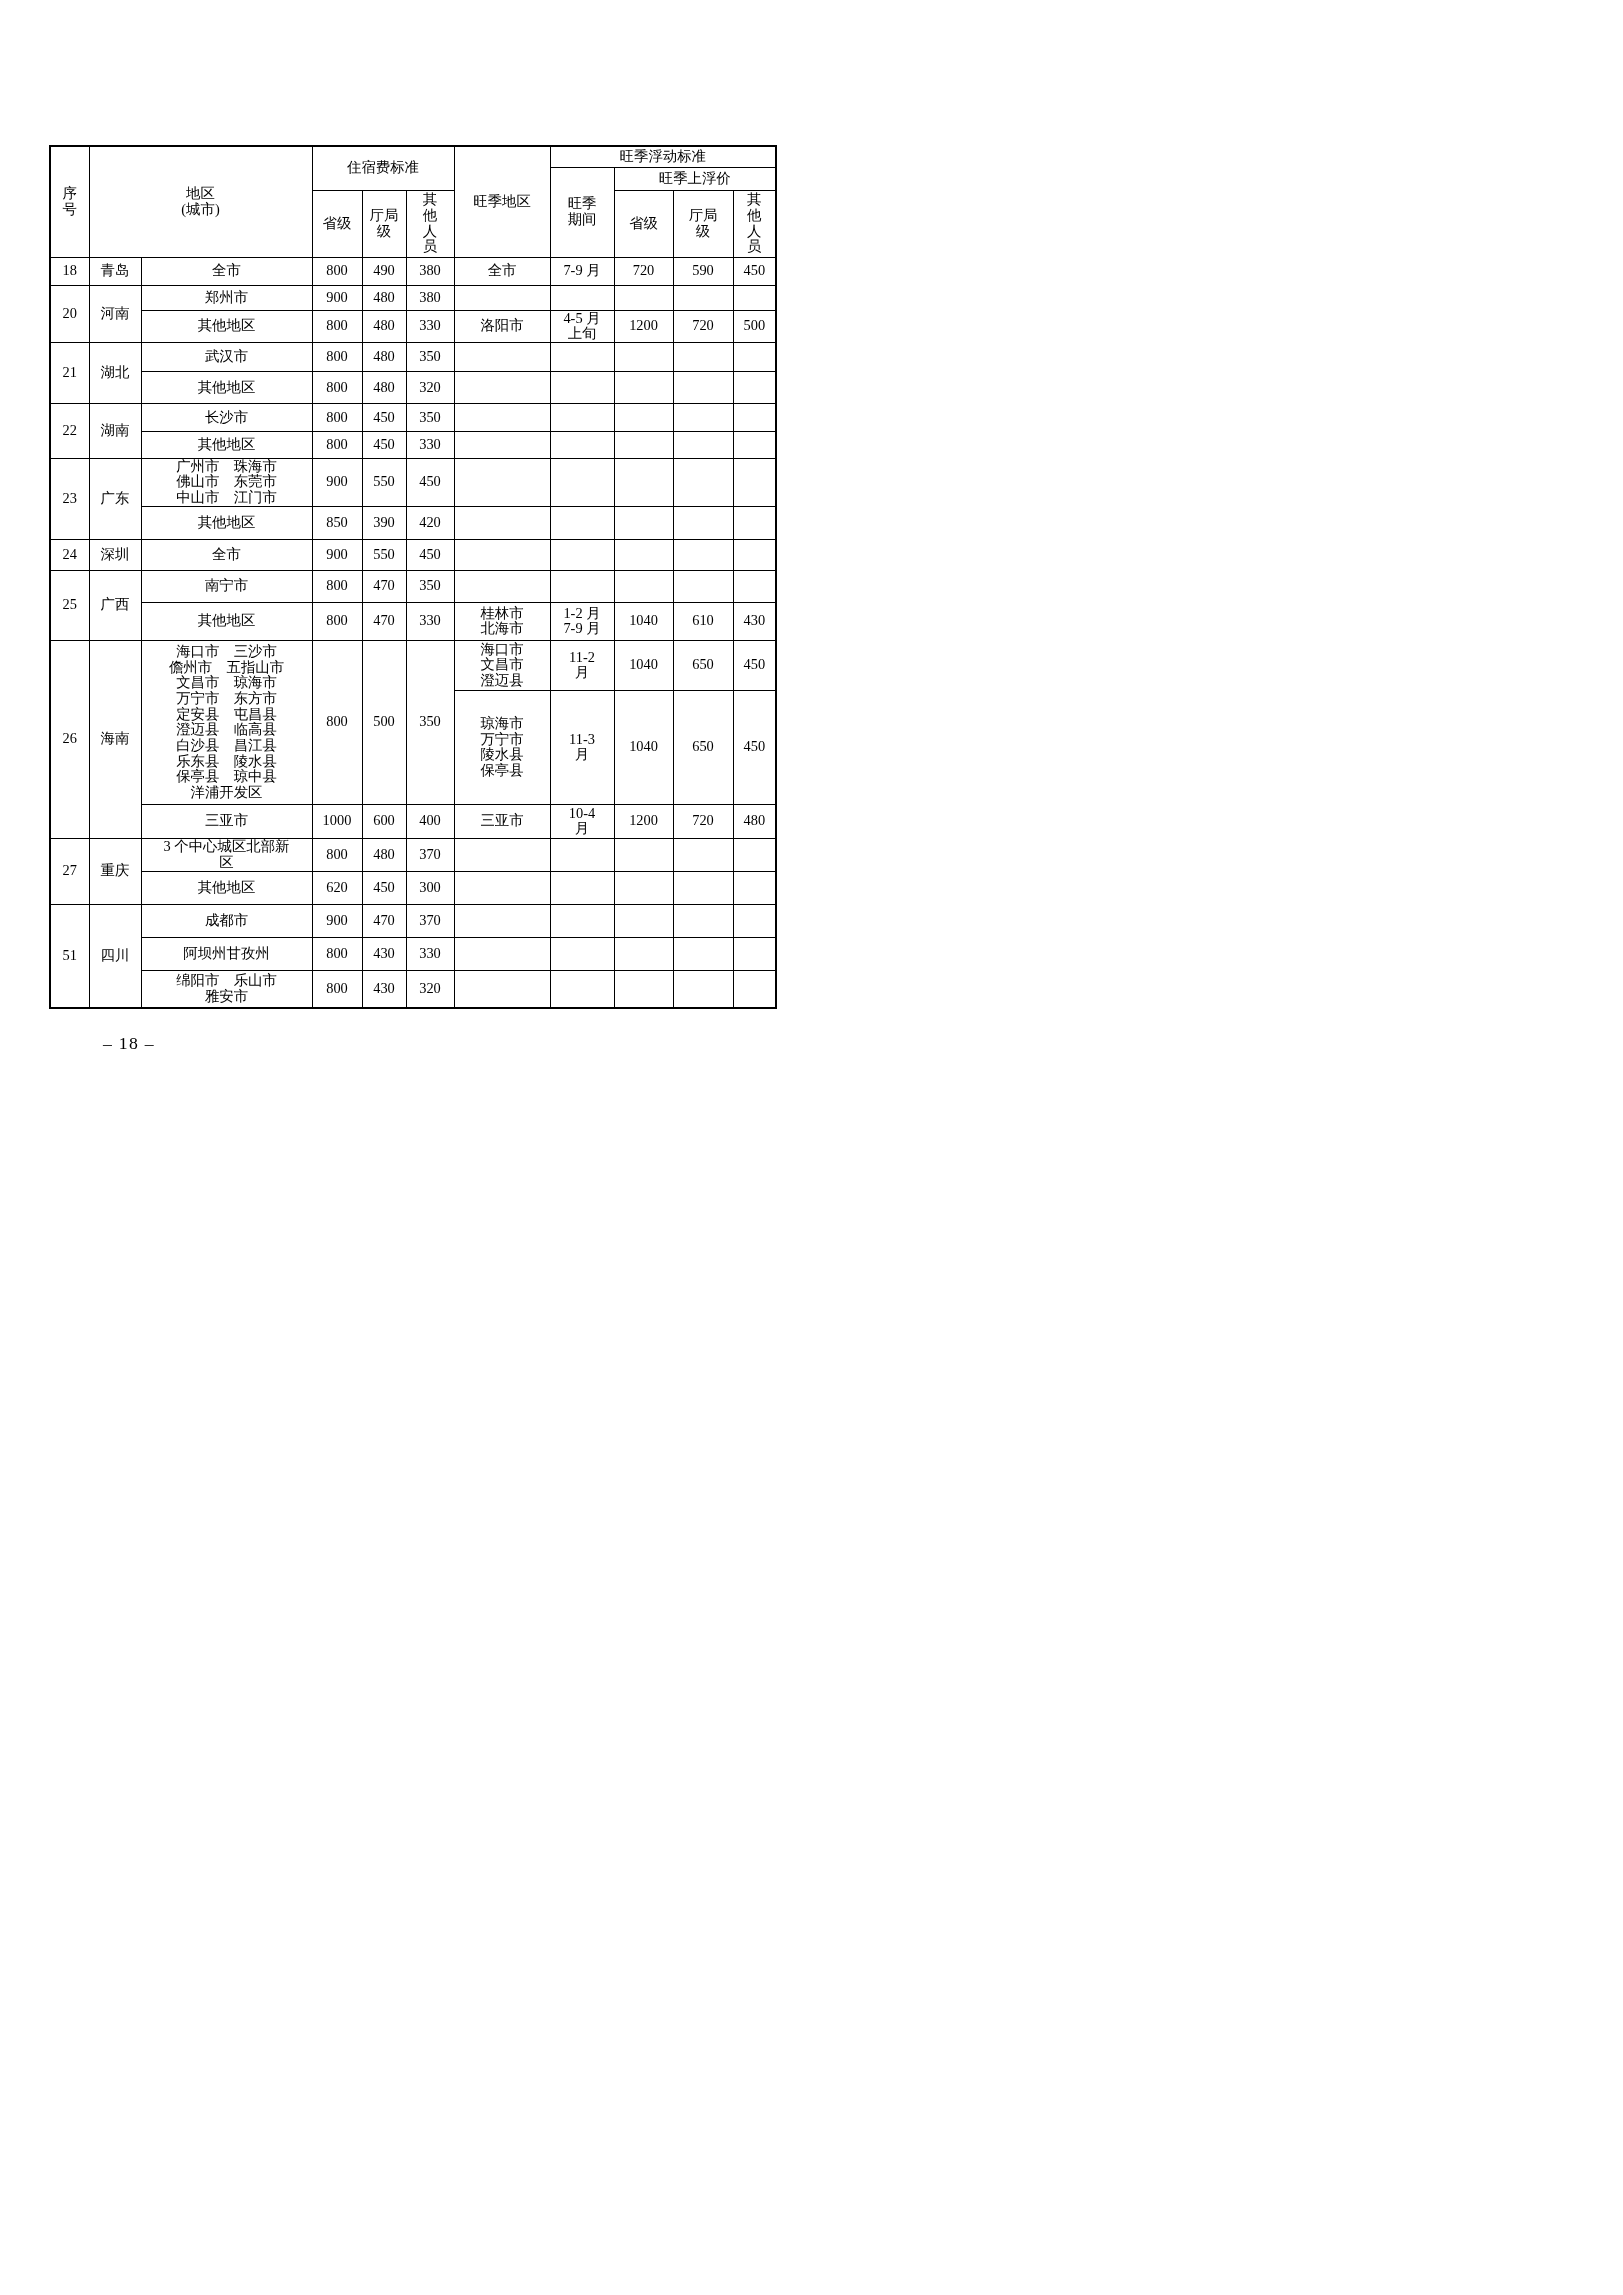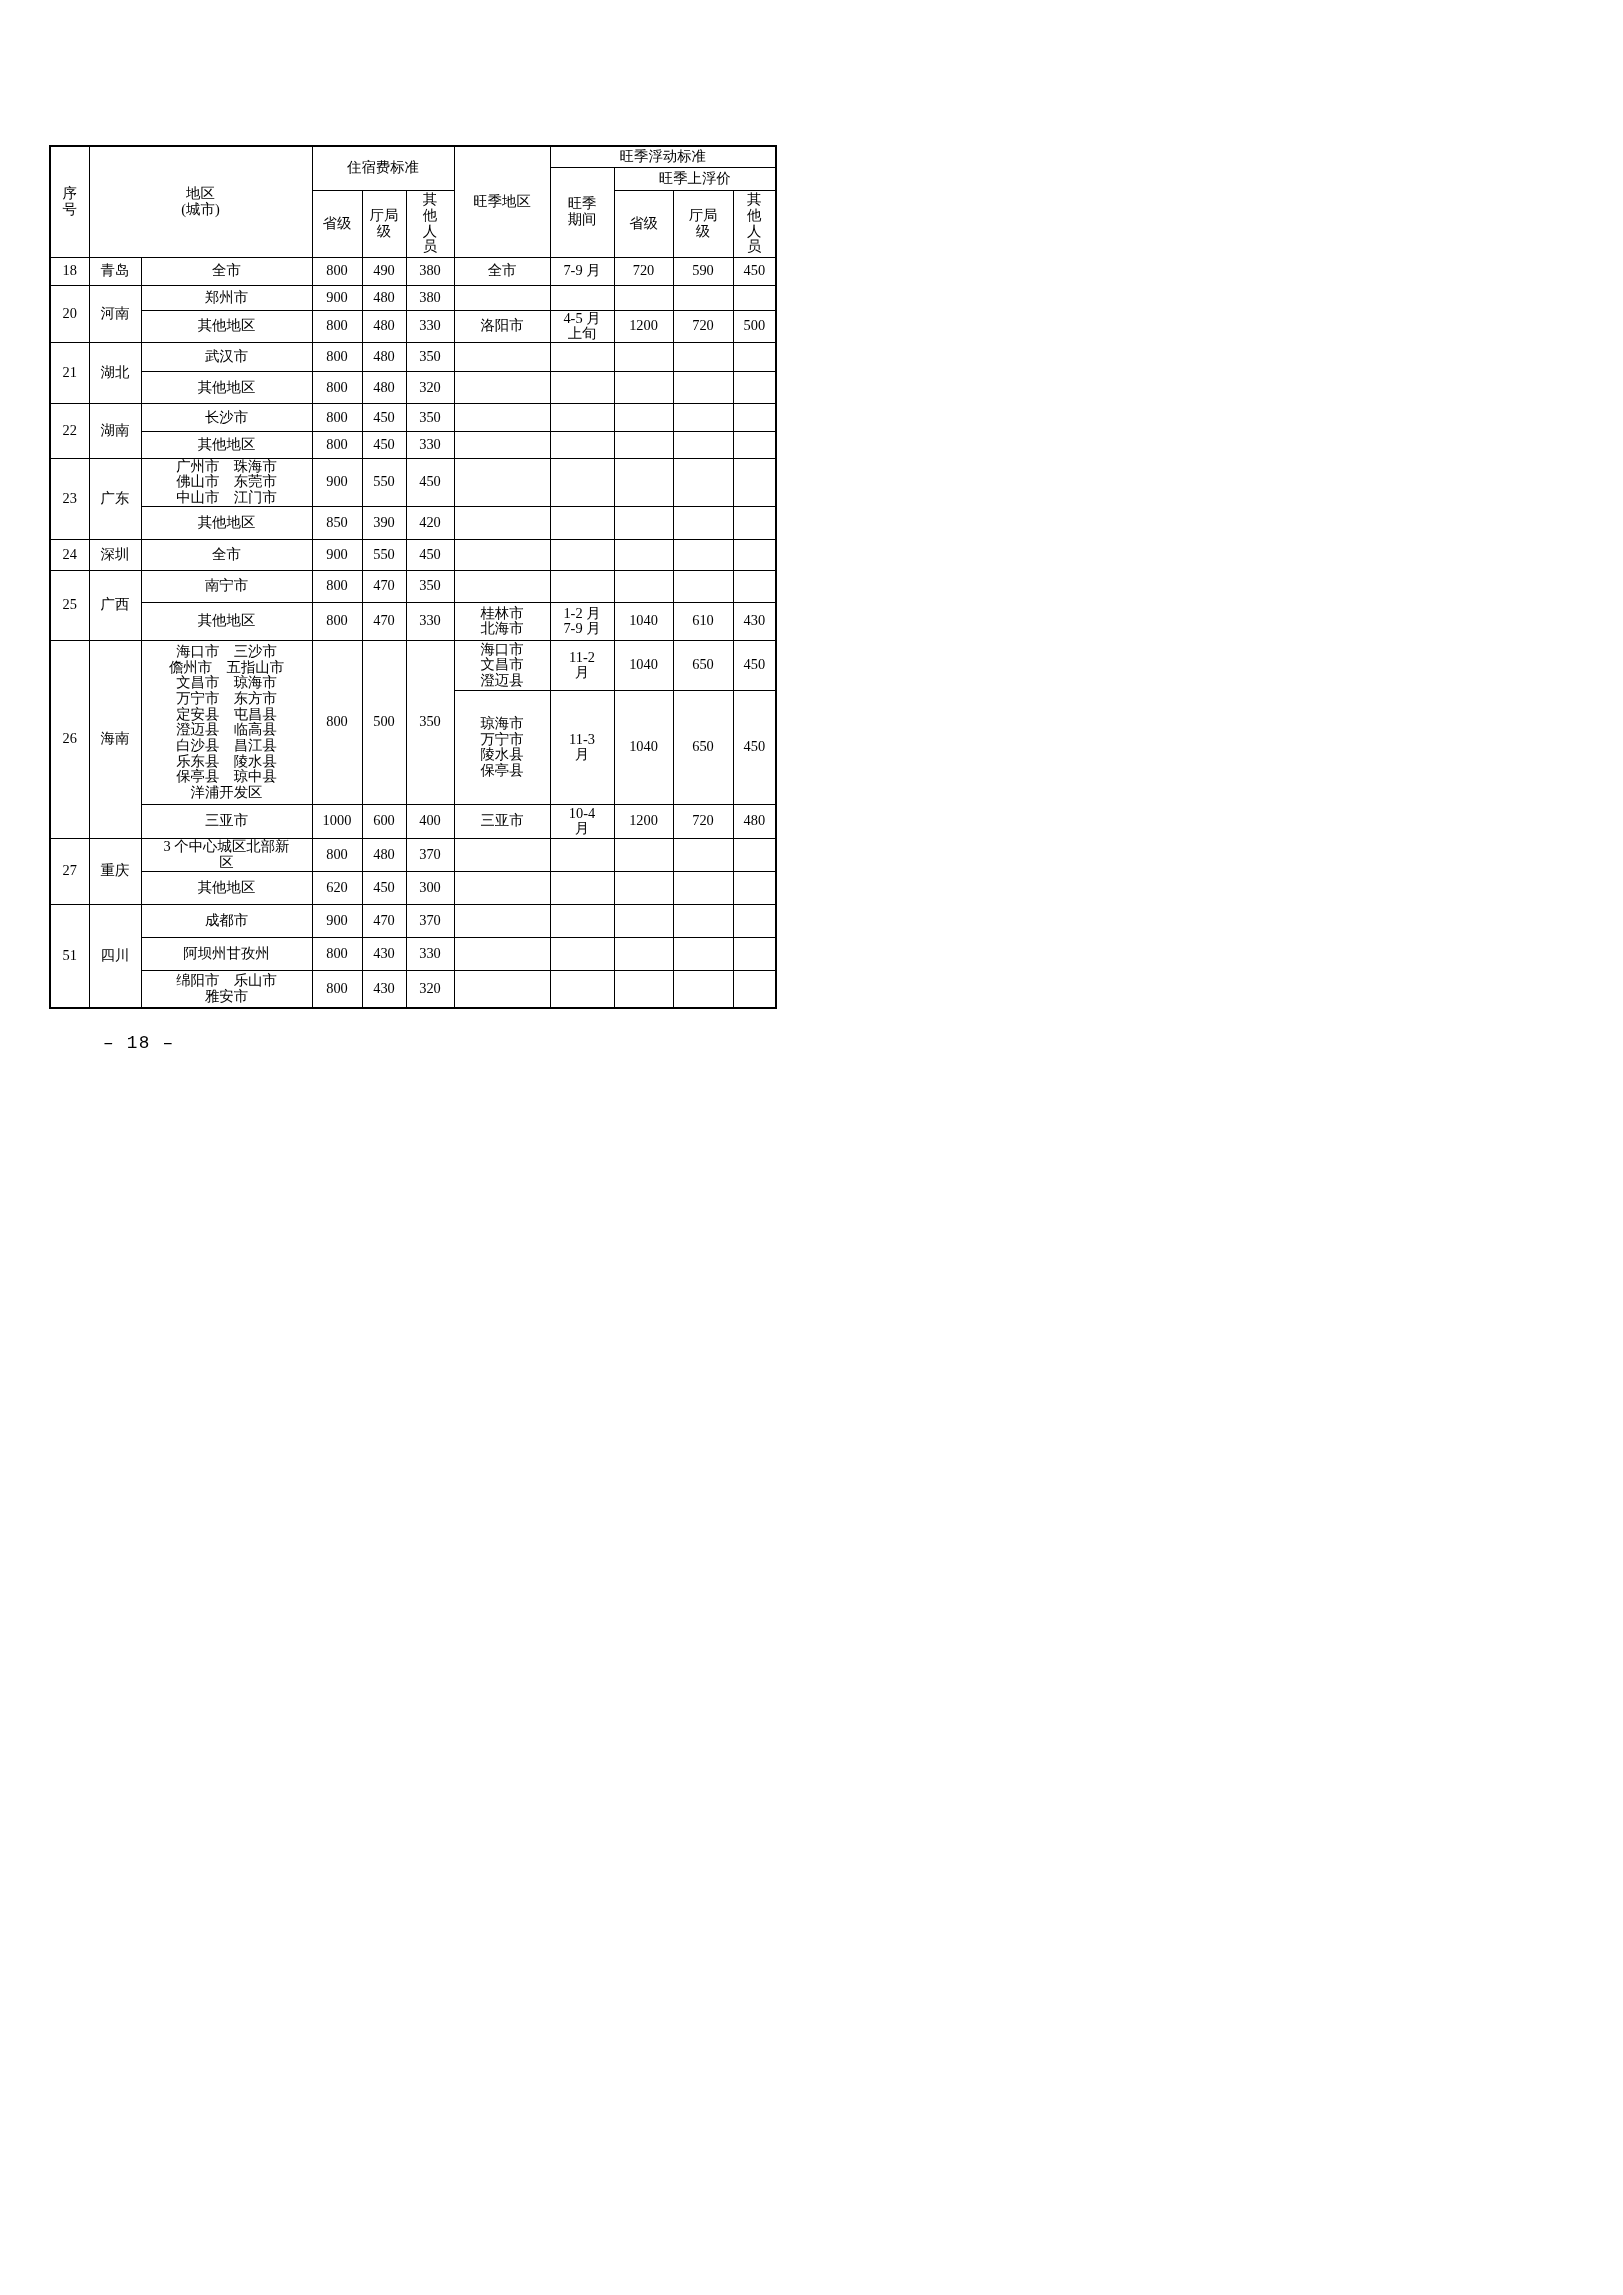--- a/index.html
+++ b/index.html
@@ -39,21 +39,20 @@
   
   table.fee-table tr.pb td { border-top: 1.6px solid #000; }
   table.fee-table thead tr:last-child th { border-bottom: 1.6px solid #000; }
   .page-number {
     position: absolute;
     left: 103px;
     top: 1033px;
     font-size: 17.7px;
     letter-spacing: 1.3px;
     white-space: pre;
-    font-family: Liberation Mono, monospace;
   }
 </style>
 </head>
 <body>
 
 <div class="page">
 
   <table class="fee-table">
     <colgroup>
       <col style="width:39px">

